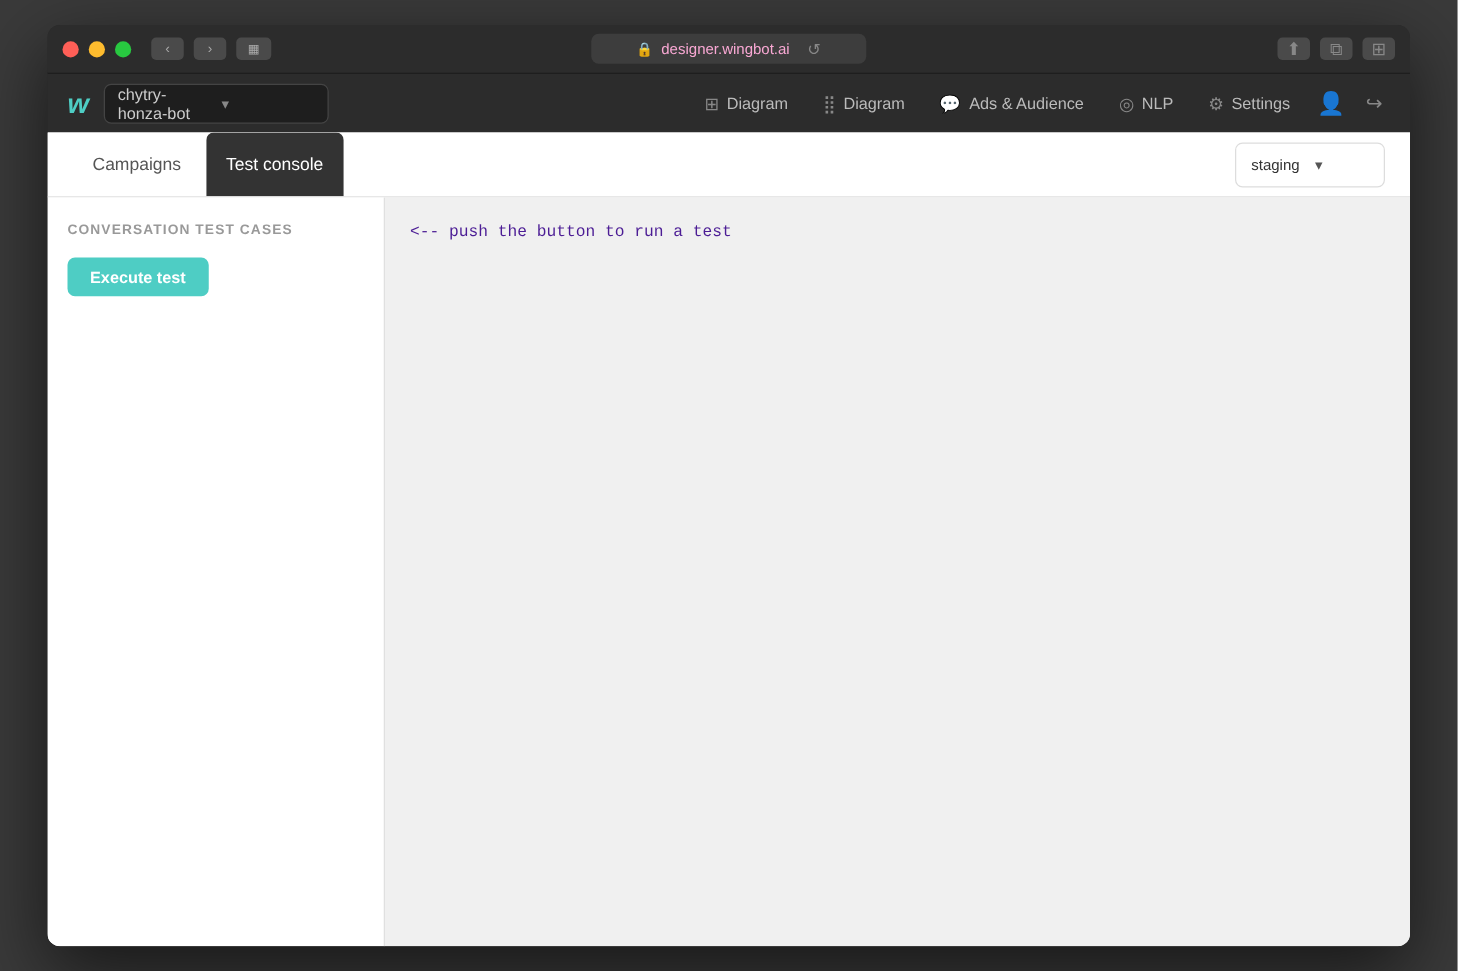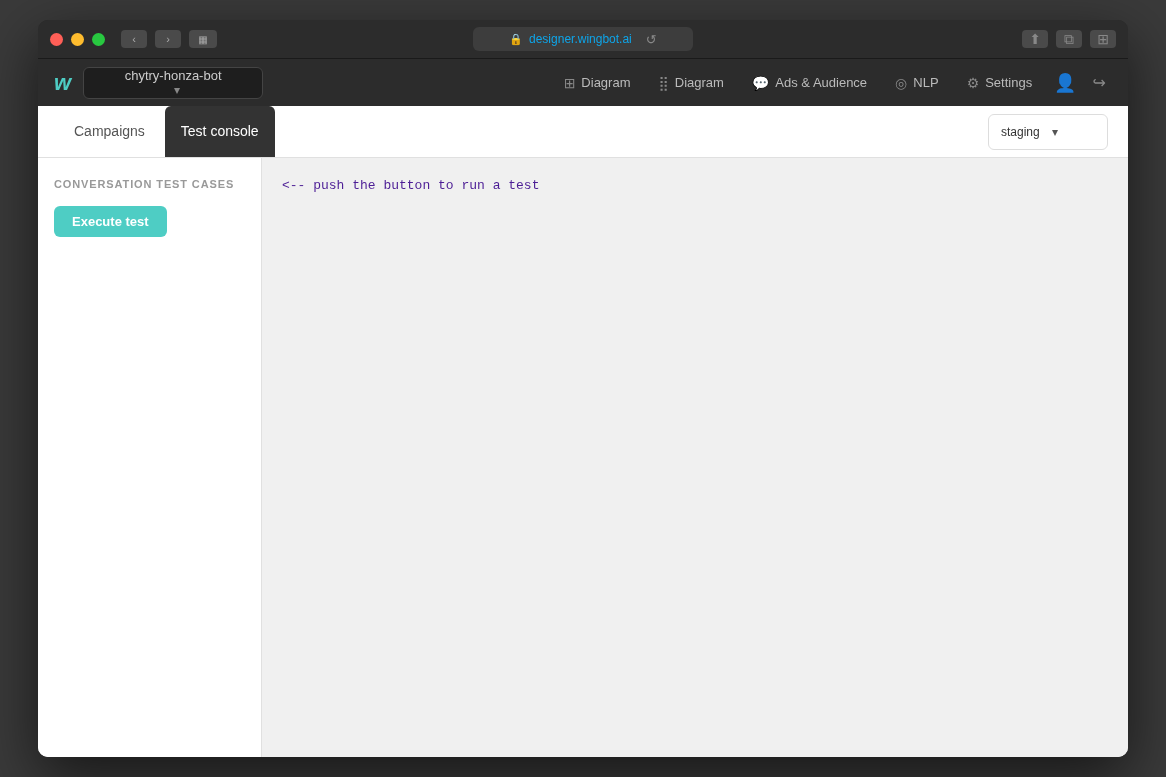--- a/index.html
+++ b/index.html
@@ -86,21 +86,21 @@
       padding: 0 12px;
       gap: 6px;
       min-width: 220px;
       justify-content: center;
     }
     .titlebar-url .lock-icon {
       color: #888;
       font-size: 11px;
     }
     .titlebar-url .url-text {
-      color: #0ea5e9;
+      color: #f9a8d4;
       font-size: 12px;
     }
     .titlebar-refresh {
       margin-left: 8px;
       color: #888;
       font-size: 13px;
       cursor: pointer;
     }
 
     .titlebar-right {
@@ -141,21 +141,20 @@
     .bot-selector {
       display: flex;
       align-items: center;
       background: #1e1e1e;
       border: 1px solid #444;
       border-radius: 6px;
       padding: 0 10px;
       height: 32px;
       min-width: 180px;
       cursor: pointer;
-      flex-direction: column;
     }
     .bot-selector span {
       color: #ccc;
       font-size: 13px;
       flex: 1;
     }
     .bot-selector .chevron {
       color: #888;
       font-size: 12px;
       margin-left: 8px;
@@ -256,21 +255,21 @@
 
     
     .content-body {
       display: flex;
       height: calc(777px - 38px - 48px - 52px - 40px);
       min-height: 500px;
     }
 
     
     .left-panel {
-      width: 224px;
+      width: 270px;
       background: #fff;
       border-right: 1px solid #e0e0e0;
       padding: 20px 16px;
       flex-shrink: 0;
     }
     .section-title {
       font-size: 11px;
       font-weight: 600;
       color: #999;
       letter-spacing: 0.08em;

